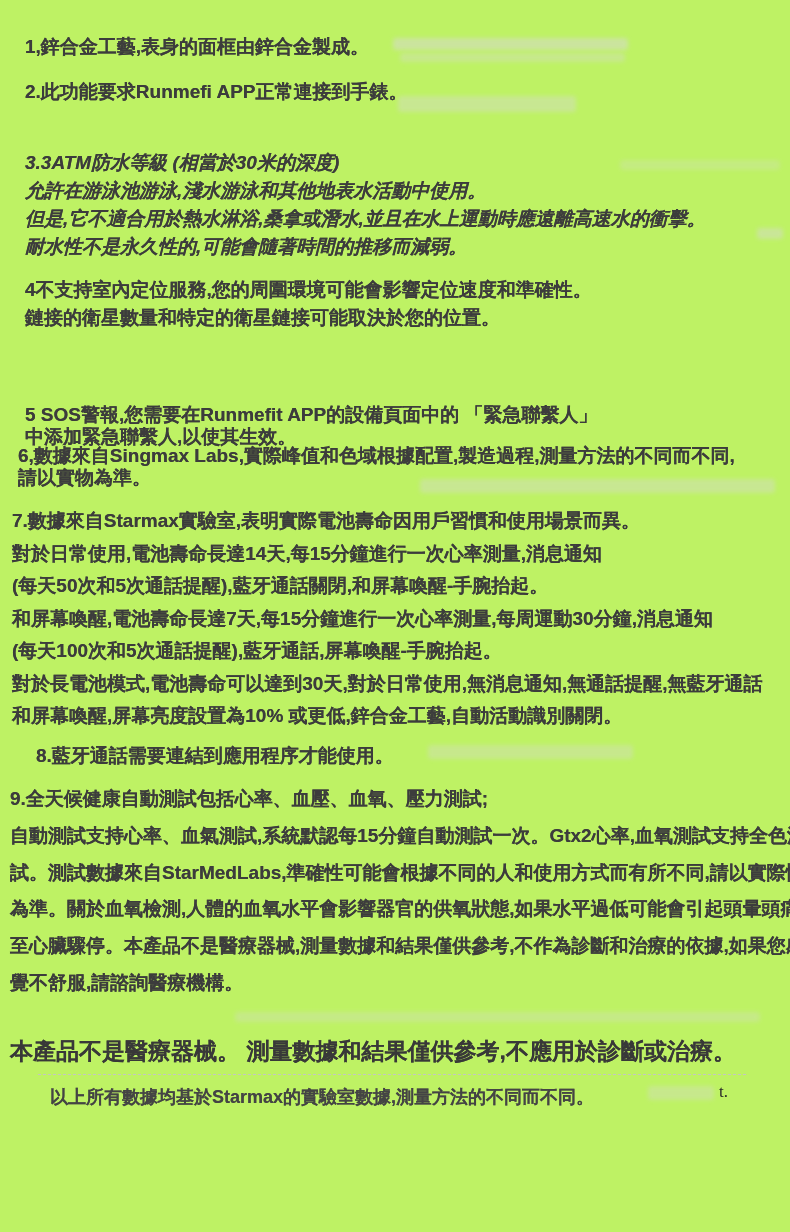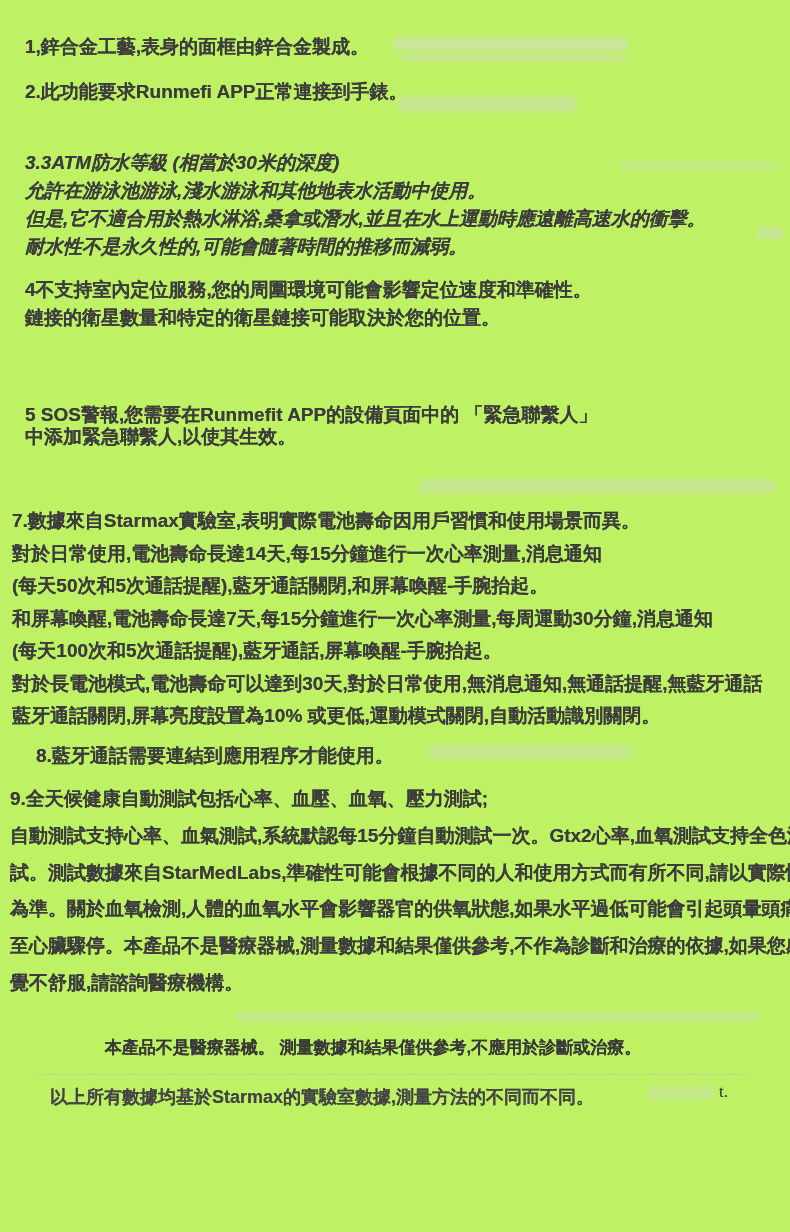--- a/index.html
+++ b/index.html
@@ -24,21 +24,21 @@
   .s3{left:25px;top:149px;line-height:28px;font-style:italic;}
   .s4{left:25px;top:276px;line-height:28px;}
   .s5{left:25px;top:382px;line-height:22px;margin-top:22px;}
   .s6{left:18px;top:445px;line-height:22px;}
   .s7{left:12px;top:505px;line-height:32.5px;}
   .s8{left:20px;top:743px;margin-left:16px;}
   .s9{left:10px;top:781px;line-height:36.8px;}
   .notice-center{
     position:absolute;left:0;top:1036px;width:746px;
     text-align:center;
-    font-size:17px;font-weight:700;color:#383838;
+    font-size:23px;font-weight:700;color:#383838;
     text-shadow:0 0 0.5px rgba(56,56,56,.85);
     white-space:nowrap;
   }
   .divider{
     position:absolute;left:38px;top:1074px;width:708px;height:0;
     border-top:1px dashed #c4c4c4;
   }
   .footer-note{
     position:absolute;left:50px;top:1085px;
     font-size:18px;font-weight:600;color:#444;
@@ -97,29 +97,33 @@
   <section class="note s4">
     <div>4不支持室內定位服務,您的周圍環境可能會影響定位速度和準確性。</div>
     <div>鏈接的衛星數量和特定的衛星鏈接可能取決於您的位置。</div>
   </section>
 
   <section class="note s5">
     <div>5 SOS警報,您需要在Runmefit APP的設備頁面中的 「緊急聯繫人」</div>
     <div>中添加緊急聯繫人,以使其生效。</div>
   </section>
 
+  <section class="note s6">
+    <div>6,數據來自Singmax Labs,實際峰值和色域根據配置,製造過程,測量方法的不同而不同,</div>
+    <div>請以實物為準。</div>
+  </section>
 
   <section class="note s7">
     <div>7.數據來自Starmax實驗室,表明實際電池壽命因用戶習慣和使用場景而異。</div>
     <div>對於日常使用,電池壽命長達14天,每15分鐘進行一次心率測量,消息通知</div>
     <div>(每天50次和5次通話提醒),藍牙通話關閉,和屏幕喚醒-手腕抬起。</div>
     <div>和屏幕喚醒,電池壽命長達7天,每15分鐘進行一次心率測量,每周運動30分鐘,消息通知</div>
     <div>(每天100次和5次通話提醒),藍牙通話,屏幕喚醒-手腕抬起。</div>
     <div>對於長電池模式,電池壽命可以達到30天,對於日常使用,無消息通知,無通話提醒,無藍牙通話</div>
-    <div>藍牙通話關閉,屏幕亮度設置為10% 或更低,運動模式關閉,自動活動識別關閉。</div>
+    <div>和屏幕喚醒,屏幕亮度設置為10% 或更低,鋅合金工藝,自動活動識別關閉。</div>
   </section>
 
   <section class="note s8">
     <div>8.藍牙通話需要連結到應用程序才能使用。</div>
   </section>
 
   <section class="note s9">
     <div>9.全天候健康自動測試包括心率、血壓、血氧、壓力測試;</div>
     <div>自動測試支持心率、血氣測試,系統默認每15分鐘自動測試一次。Gtx2心率,血氧測試支持全色測</div>
     <div>試。測試數據來自StarMedLabs,準確性可能會根據不同的人和使用方式而有所不同,請以實際情況</div>

